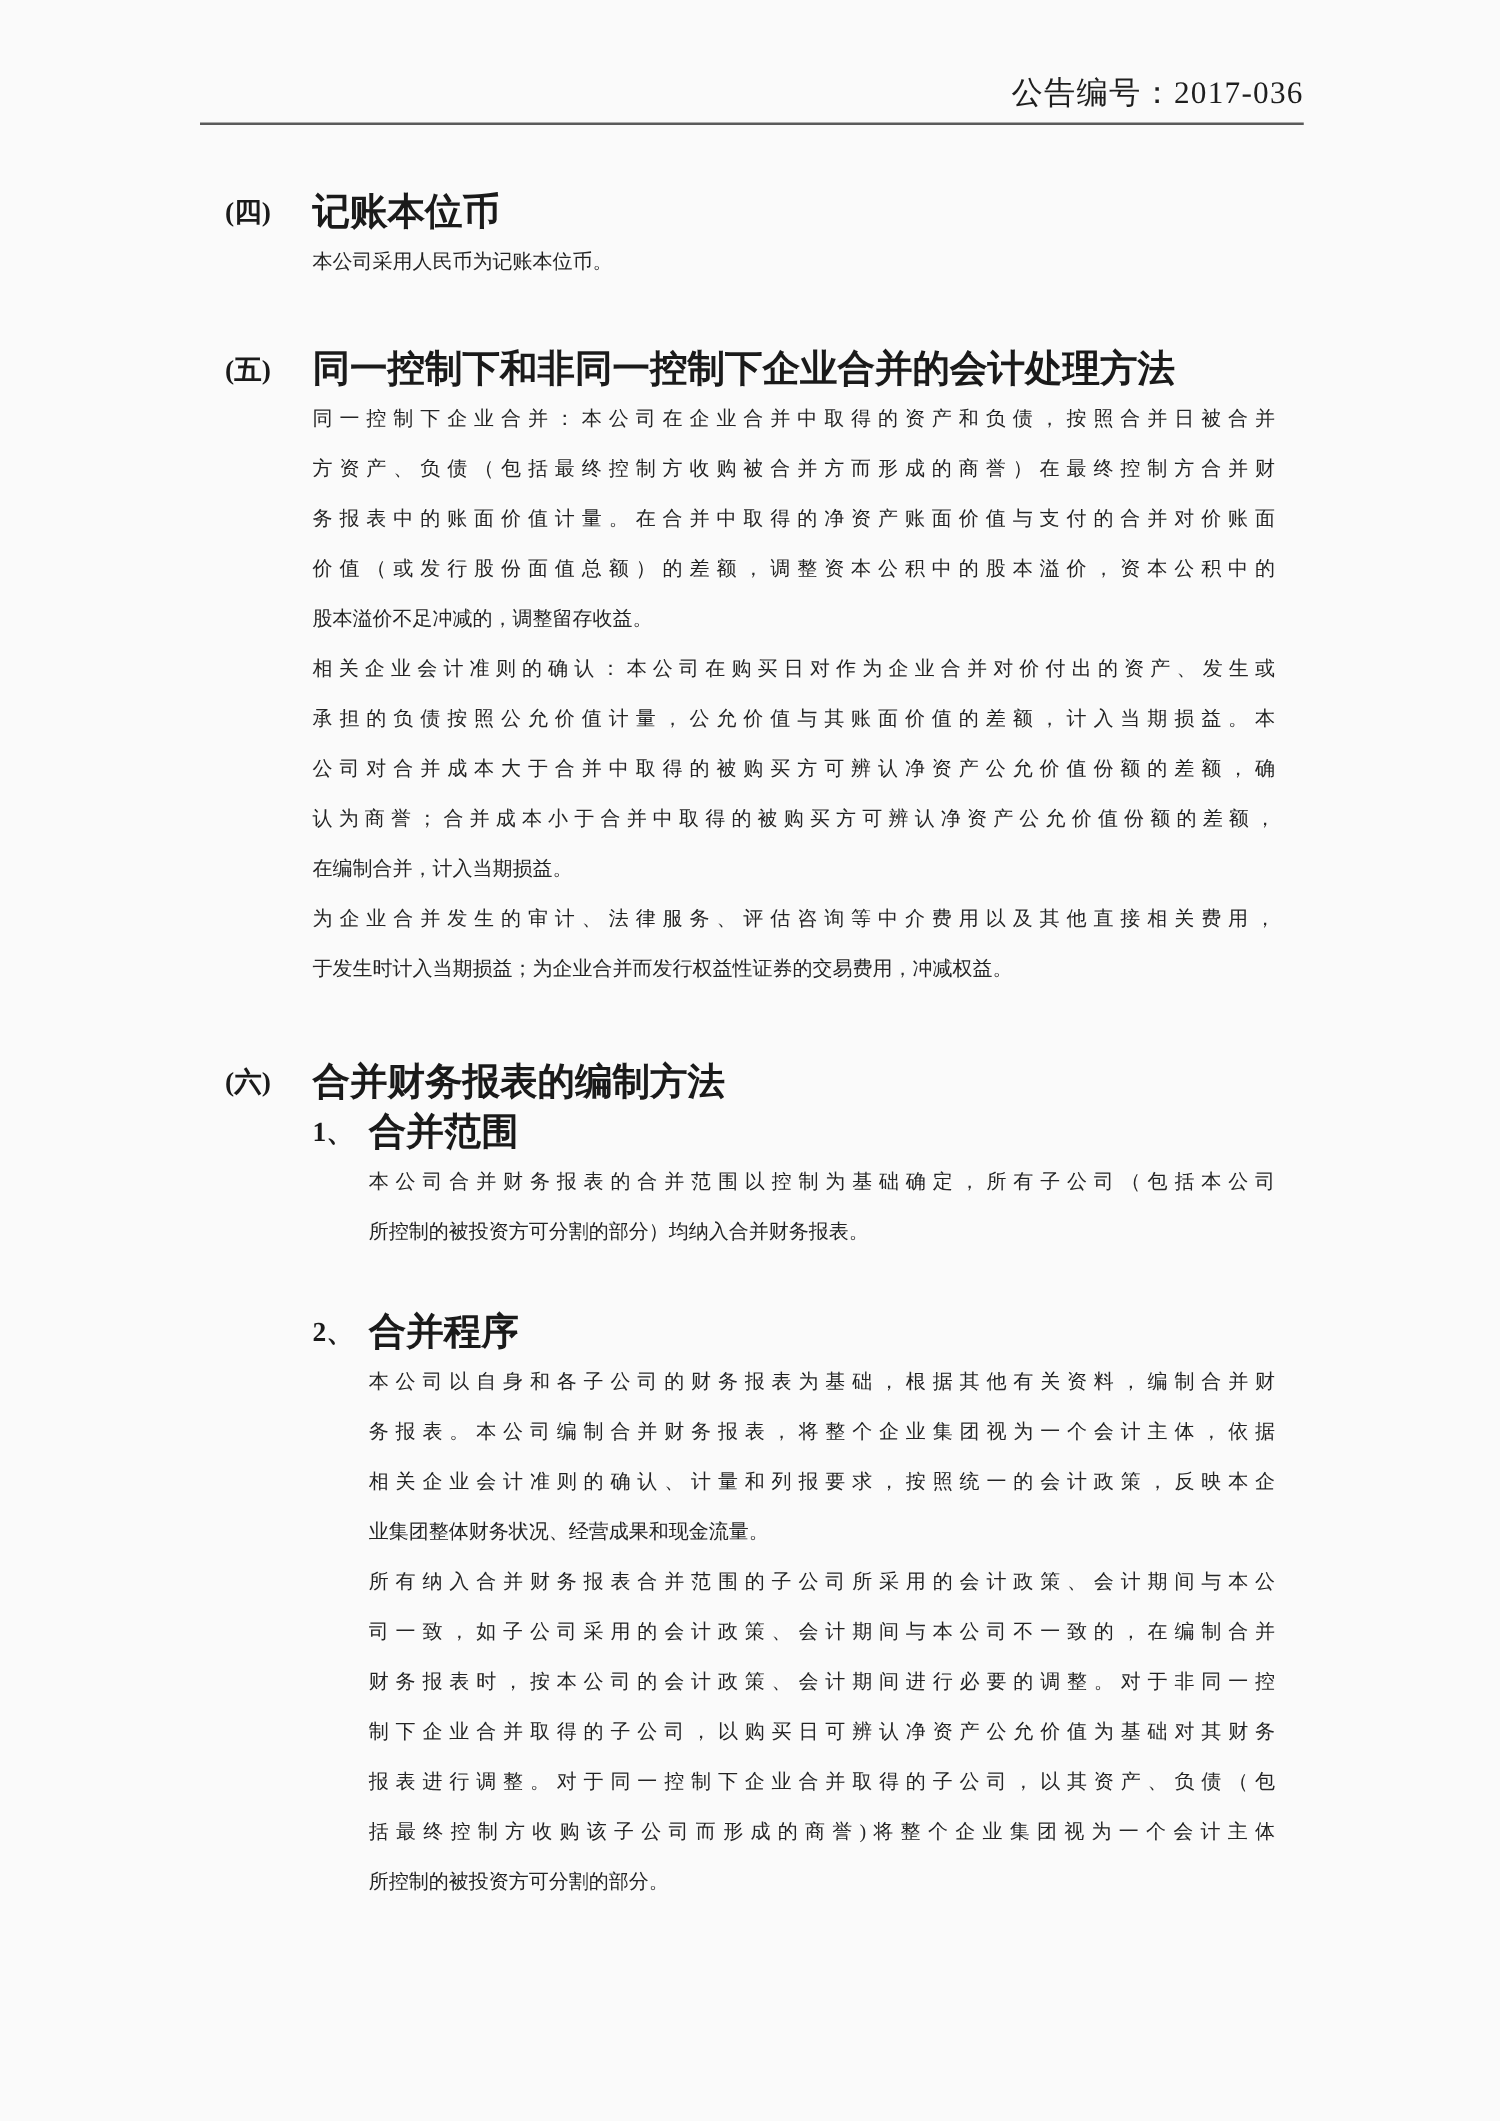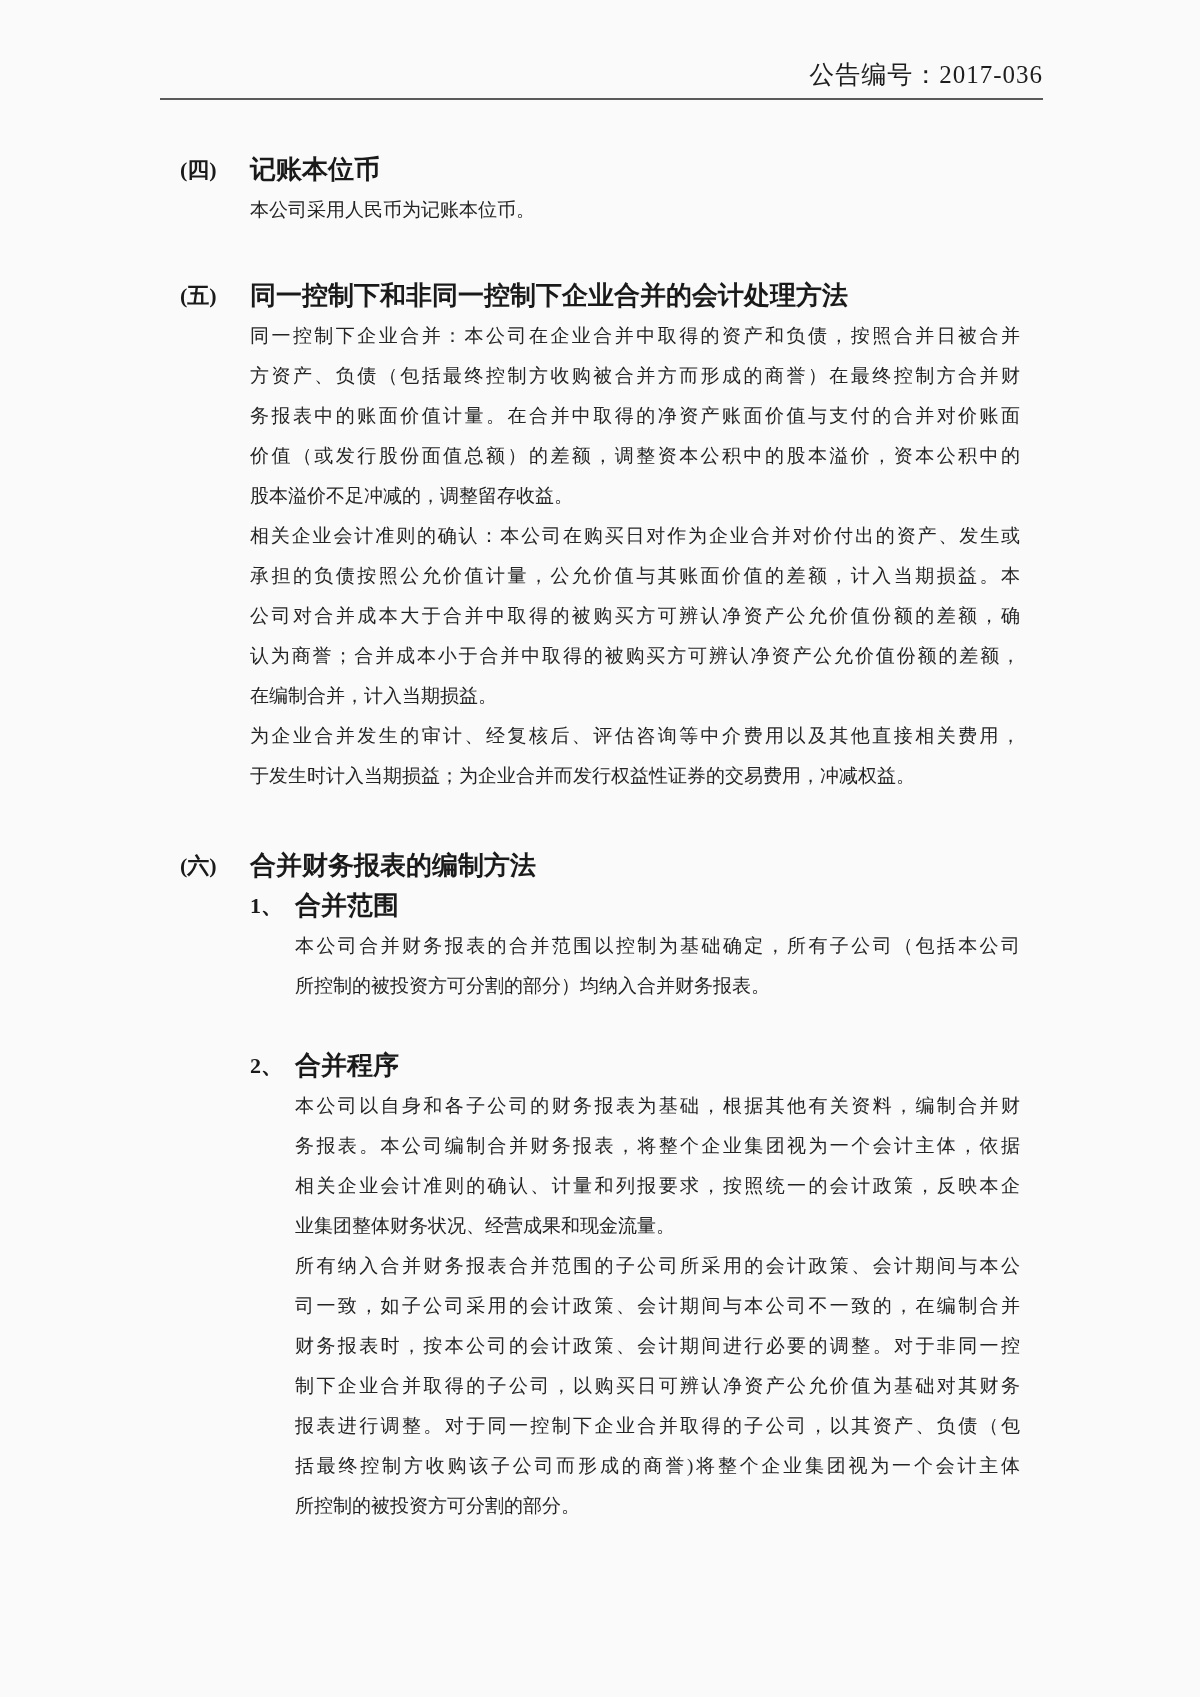--- a/index.html
+++ b/index.html
@@ -44,26 +44,26 @@
     flex: none;
     width: 70px;
     font-weight: bold;
     font-size: 22px;
     line-height: 40px;
     color: #1a1a1a;
   }
   .sec-body { flex: 1; min-width: 0; }
   .sec-title {
     font-weight: bold;
-    font-size: 26px;
+    font-size: 30px;
     line-height: 40px;
     color: #1a1a1a;
   }
   .line {
-    font-size: 19px;
+    font-size: 16px;
     line-height: 40px;
     text-align: justify;
     text-align-last: justify;
     color: #242424;
   }
   .line.last { text-align-last: left; }
   .subsection { display: flex; }
   .sub-gap { margin-top: 40px; }
   .sub-number {
     flex: none;
@@ -108,21 +108,21 @@
           <div class="line last">股本溢价不足冲减的，调整留存收益。</div>
         </div>
         <div class="para">
           <div class="line">相关企业会计准则的确认：本公司在购买日对作为企业合并对价付出的资产、发生或</div>
           <div class="line">承担的负债按照公允价值计量，公允价值与其账面价值的差额，计入当期损益。本</div>
           <div class="line">公司对合并成本大于合并中取得的被购买方可辨认净资产公允价值份额的差额，确</div>
           <div class="line">认为商誉；合并成本小于合并中取得的被购买方可辨认净资产公允价值份额的差额，</div>
           <div class="line last">在编制合并，计入当期损益。</div>
         </div>
         <div class="para">
-          <div class="line">为企业合并发生的审计、经复核后、评估咨询等中介费用以及其他直接相关费用，</div>
+          <div class="line">为企业合并发生的审计、法律服务、评估咨询等中介费用以及其他直接相关费用，</div>
           <div class="line last">于发生时计入当期损益；为企业合并而发行权益性证券的交易费用，冲减权益。</div>
         </div>
       </div>
     </div>
 
     <div class="section sec-gap-3">
       <div class="sec-label">(六)</div>
       <div class="sec-body">
         <div class="sec-title">合并财务报表的编制方法</div>
 

